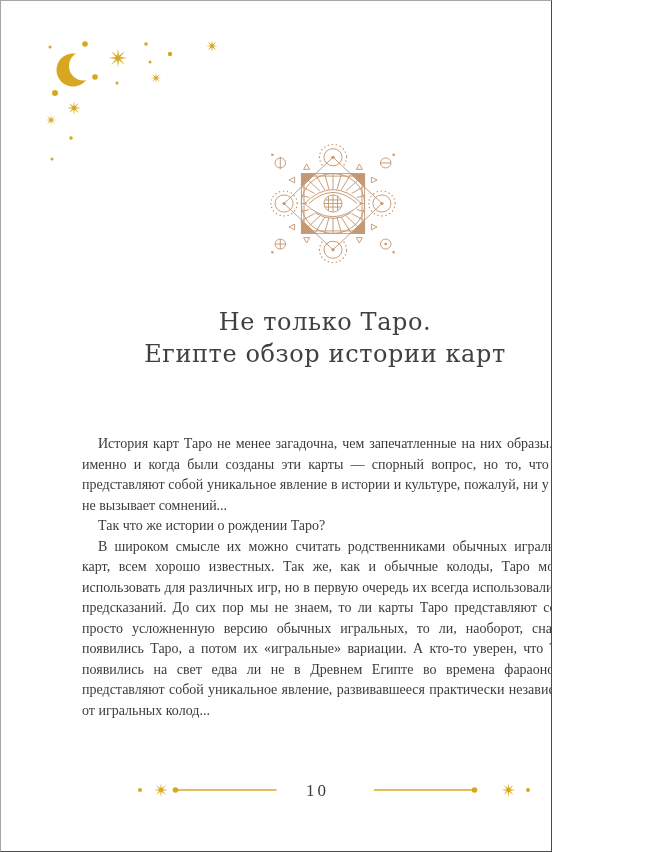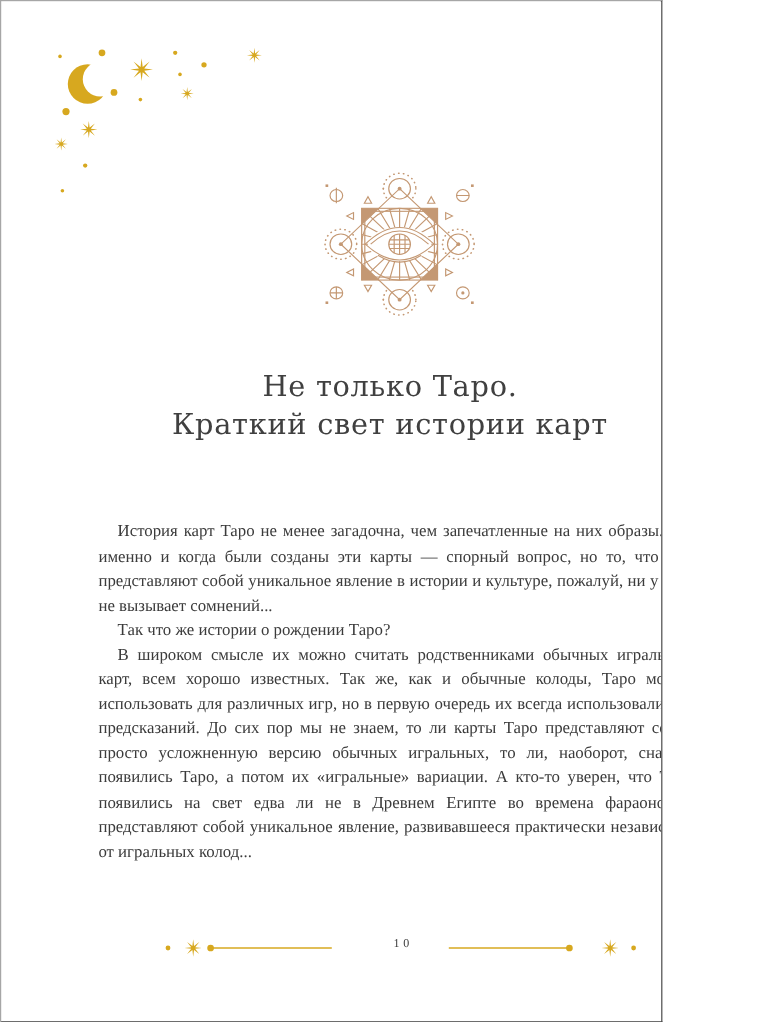--- a/index.html
+++ b/index.html
@@ -32,22 +32,22 @@
   }
   .title span{display:block;}
   .body-text{
     position:absolute;left:81px;top:433px;width:496px;
     font-family:"Liberation Serif",serif;font-size:14px;line-height:20.5px;
     color:var(--text);text-align:justify;
   }
   .body-text p{margin:0;text-indent:16px;}
   .footer-decor{position:absolute;left:0;top:776px;color:var(--gold);}
   .page-number{
-    position:absolute;left:305px;top:780px;width:60px;text-align:center;
-    font-family:"Liberation Serif",serif;font-size:10px;letter-spacing:3px;
+    position:absolute;left:305px;top:780px;width:60px;text-align:left;
+    font-family:"Liberation Serif",serif;font-size:17px;letter-spacing:3px;
     color:var(--text);
   }
 </style>
 </head>
 <body>
 
 <div class="page">
 
   <svg class="corner-decor" width="200" height="140" viewBox="0 0 200 140">
     <defs>
@@ -166,21 +166,21 @@
         <rect x="18" y="25" width="3" height="3"></rect>
         <rect x="179" y="25" width="3" height="3"></rect>
         <rect x="18" y="162" width="3" height="3"></rect>
         <rect x="179" y="162" width="3" height="3"></rect>
       </g>
     </g>
   </svg>
 
   <h1 class="title">
     <span>Не только Таро.</span>
-    <span>Краткий свет истории карт</span>
+    <span>Египте обзор истории карт</span>
   </h1>
 
   <div class="body-text">
     <p>История карт Таро не менее загадочна, чем запечатленные на них образы. Где именно и когда были созданы эти карты — спорный вопрос, но то, что они представляют собой уникальное явление в истории и культуре, пожалуй, ни у кого не вызывает сомнений...</p>
     <p>Так что же истории о рождении Таро?</p>
     <p>В широком смысле их можно считать родственниками обычных игральных карт, всем хорошо известных. Так же, как и обычные колоды, Таро можно использовать для различных игр, но в первую очередь их всегда использовали для предсказаний. До сих пор мы не знаем, то ли карты Таро представляют собой просто усложненную версию обычных игральных, то ли, наоборот, сначала появились Таро, а потом их «игральные» вариации. А кто-то уверен, что Таро появились на свет едва ли не в Древнем Египте во времена фараонов и представляют собой уникальное явление, развивавшееся практически независимо от игральных колод...</p>
   </div>
 
   <svg class="footer-decor" width="648" height="26" viewBox="0 0 648 26">
     <g fill="currentColor" stroke="none">

